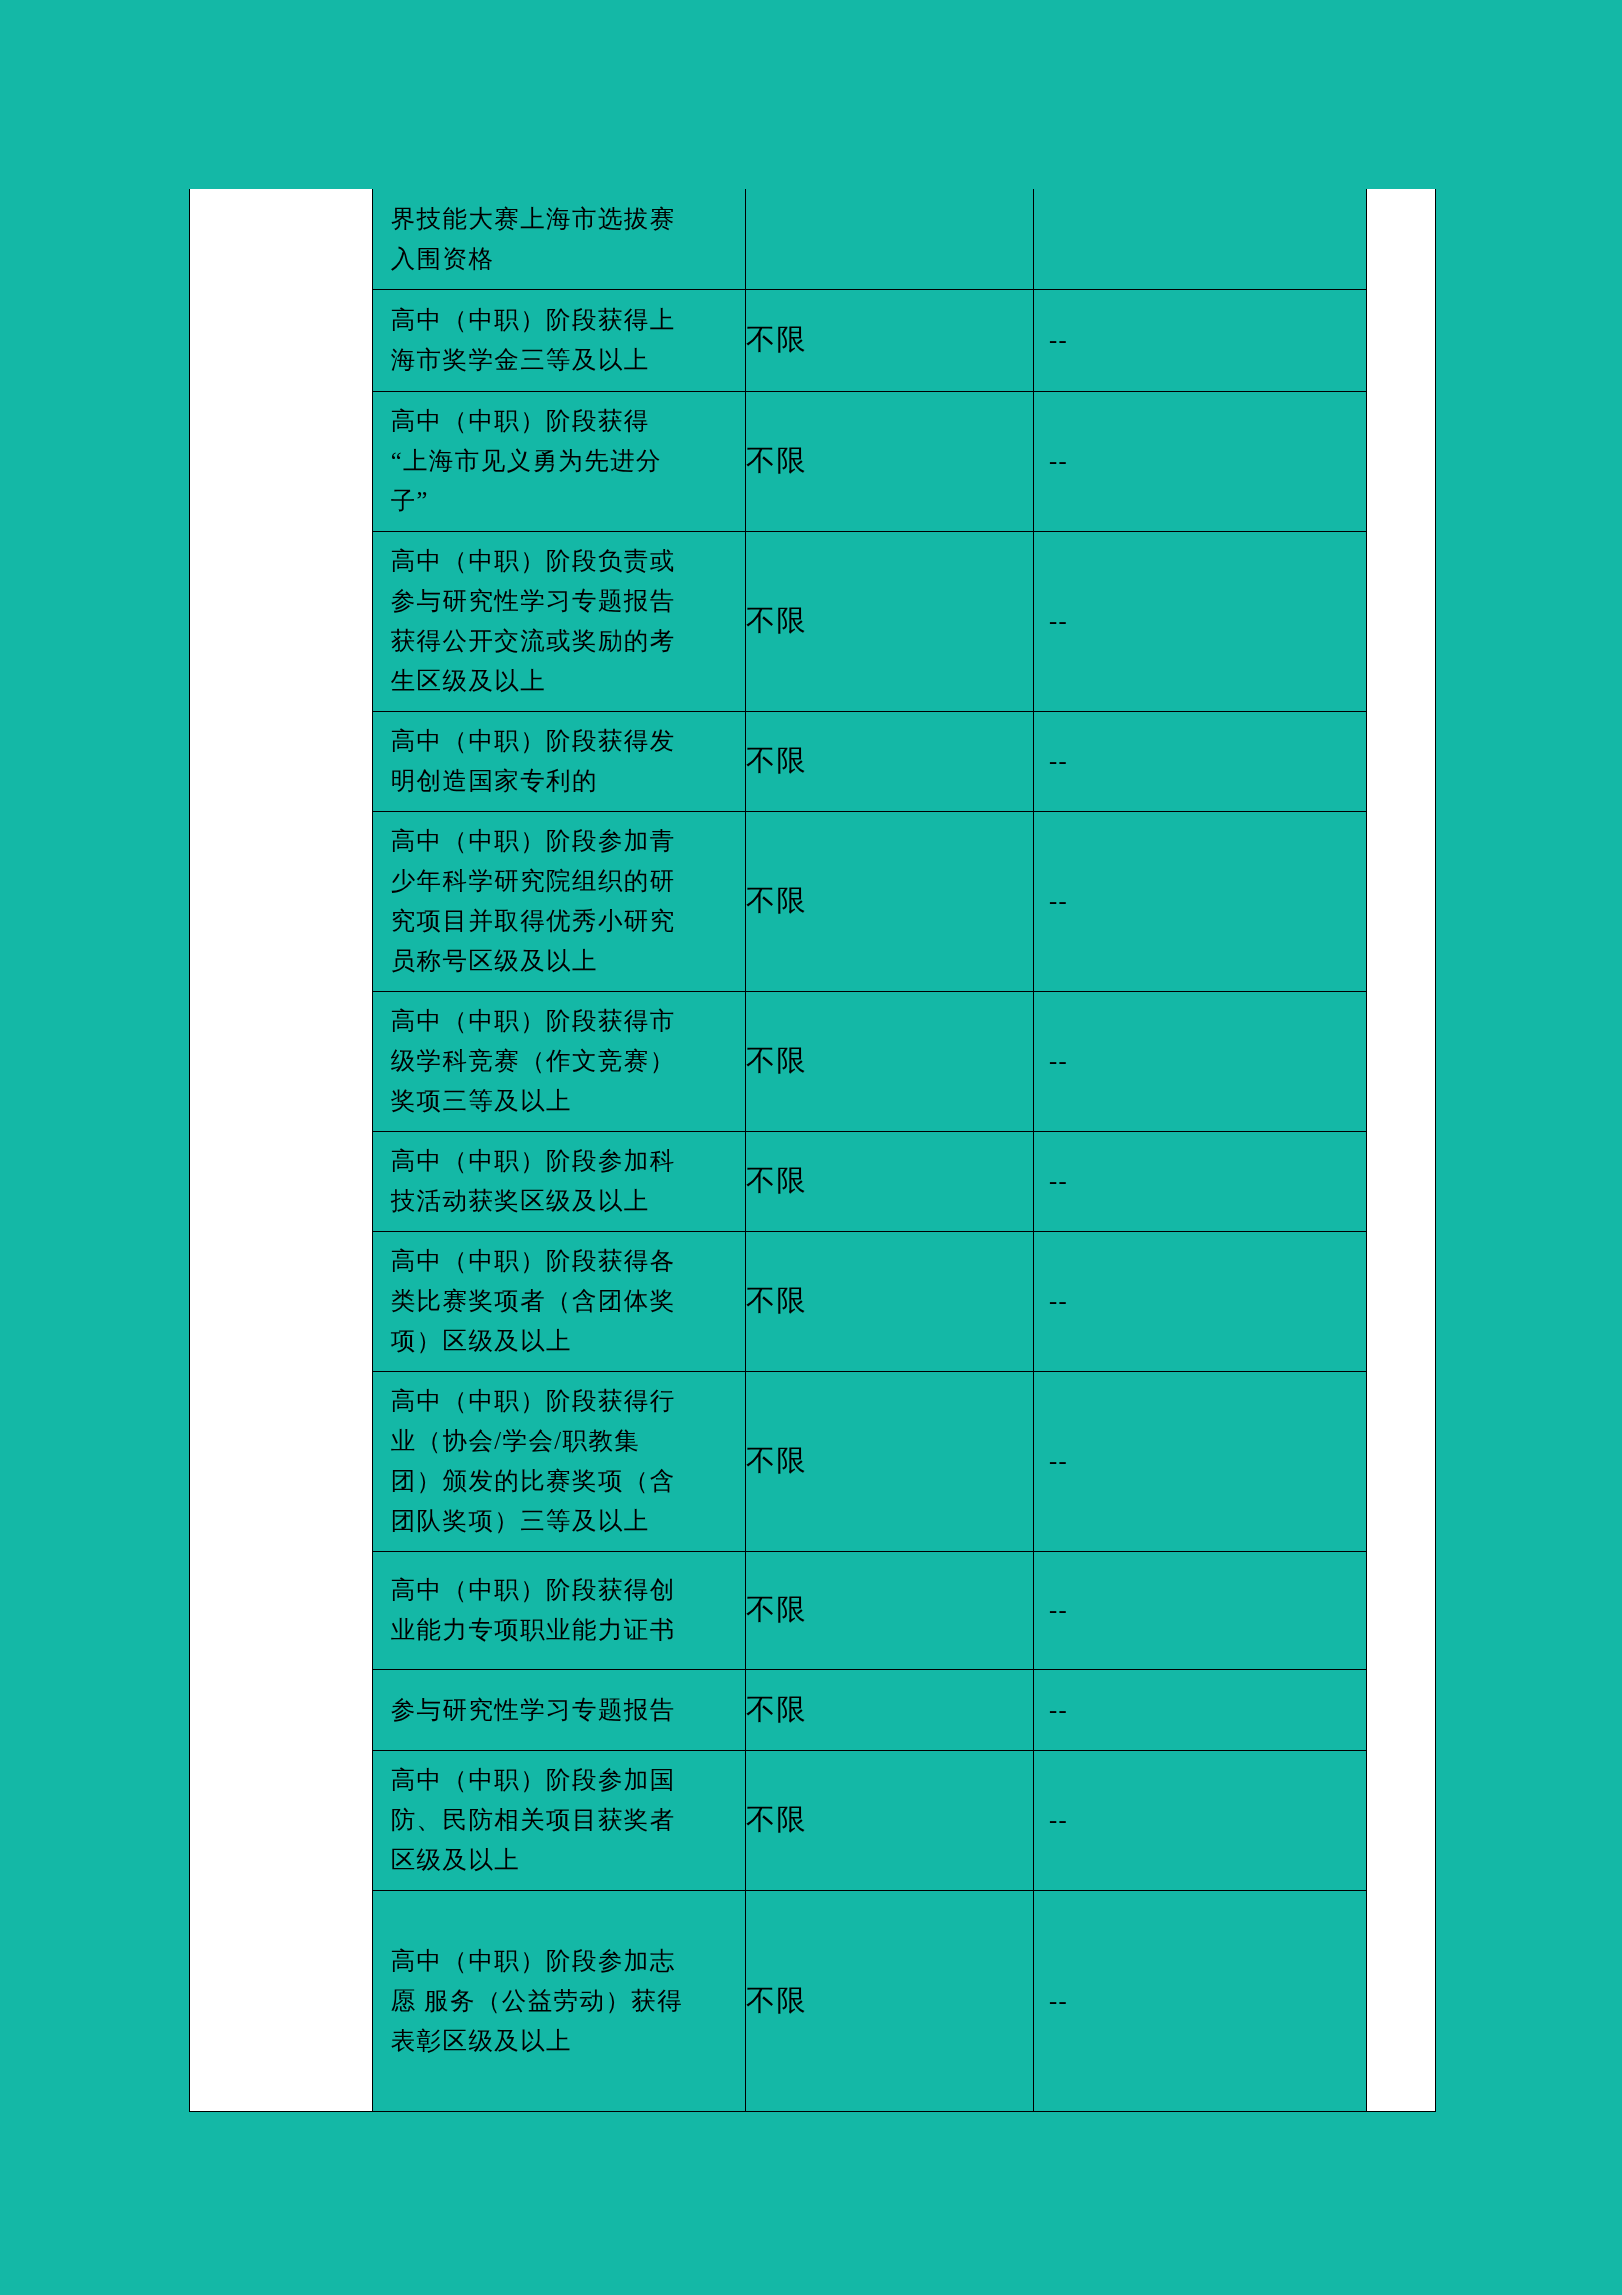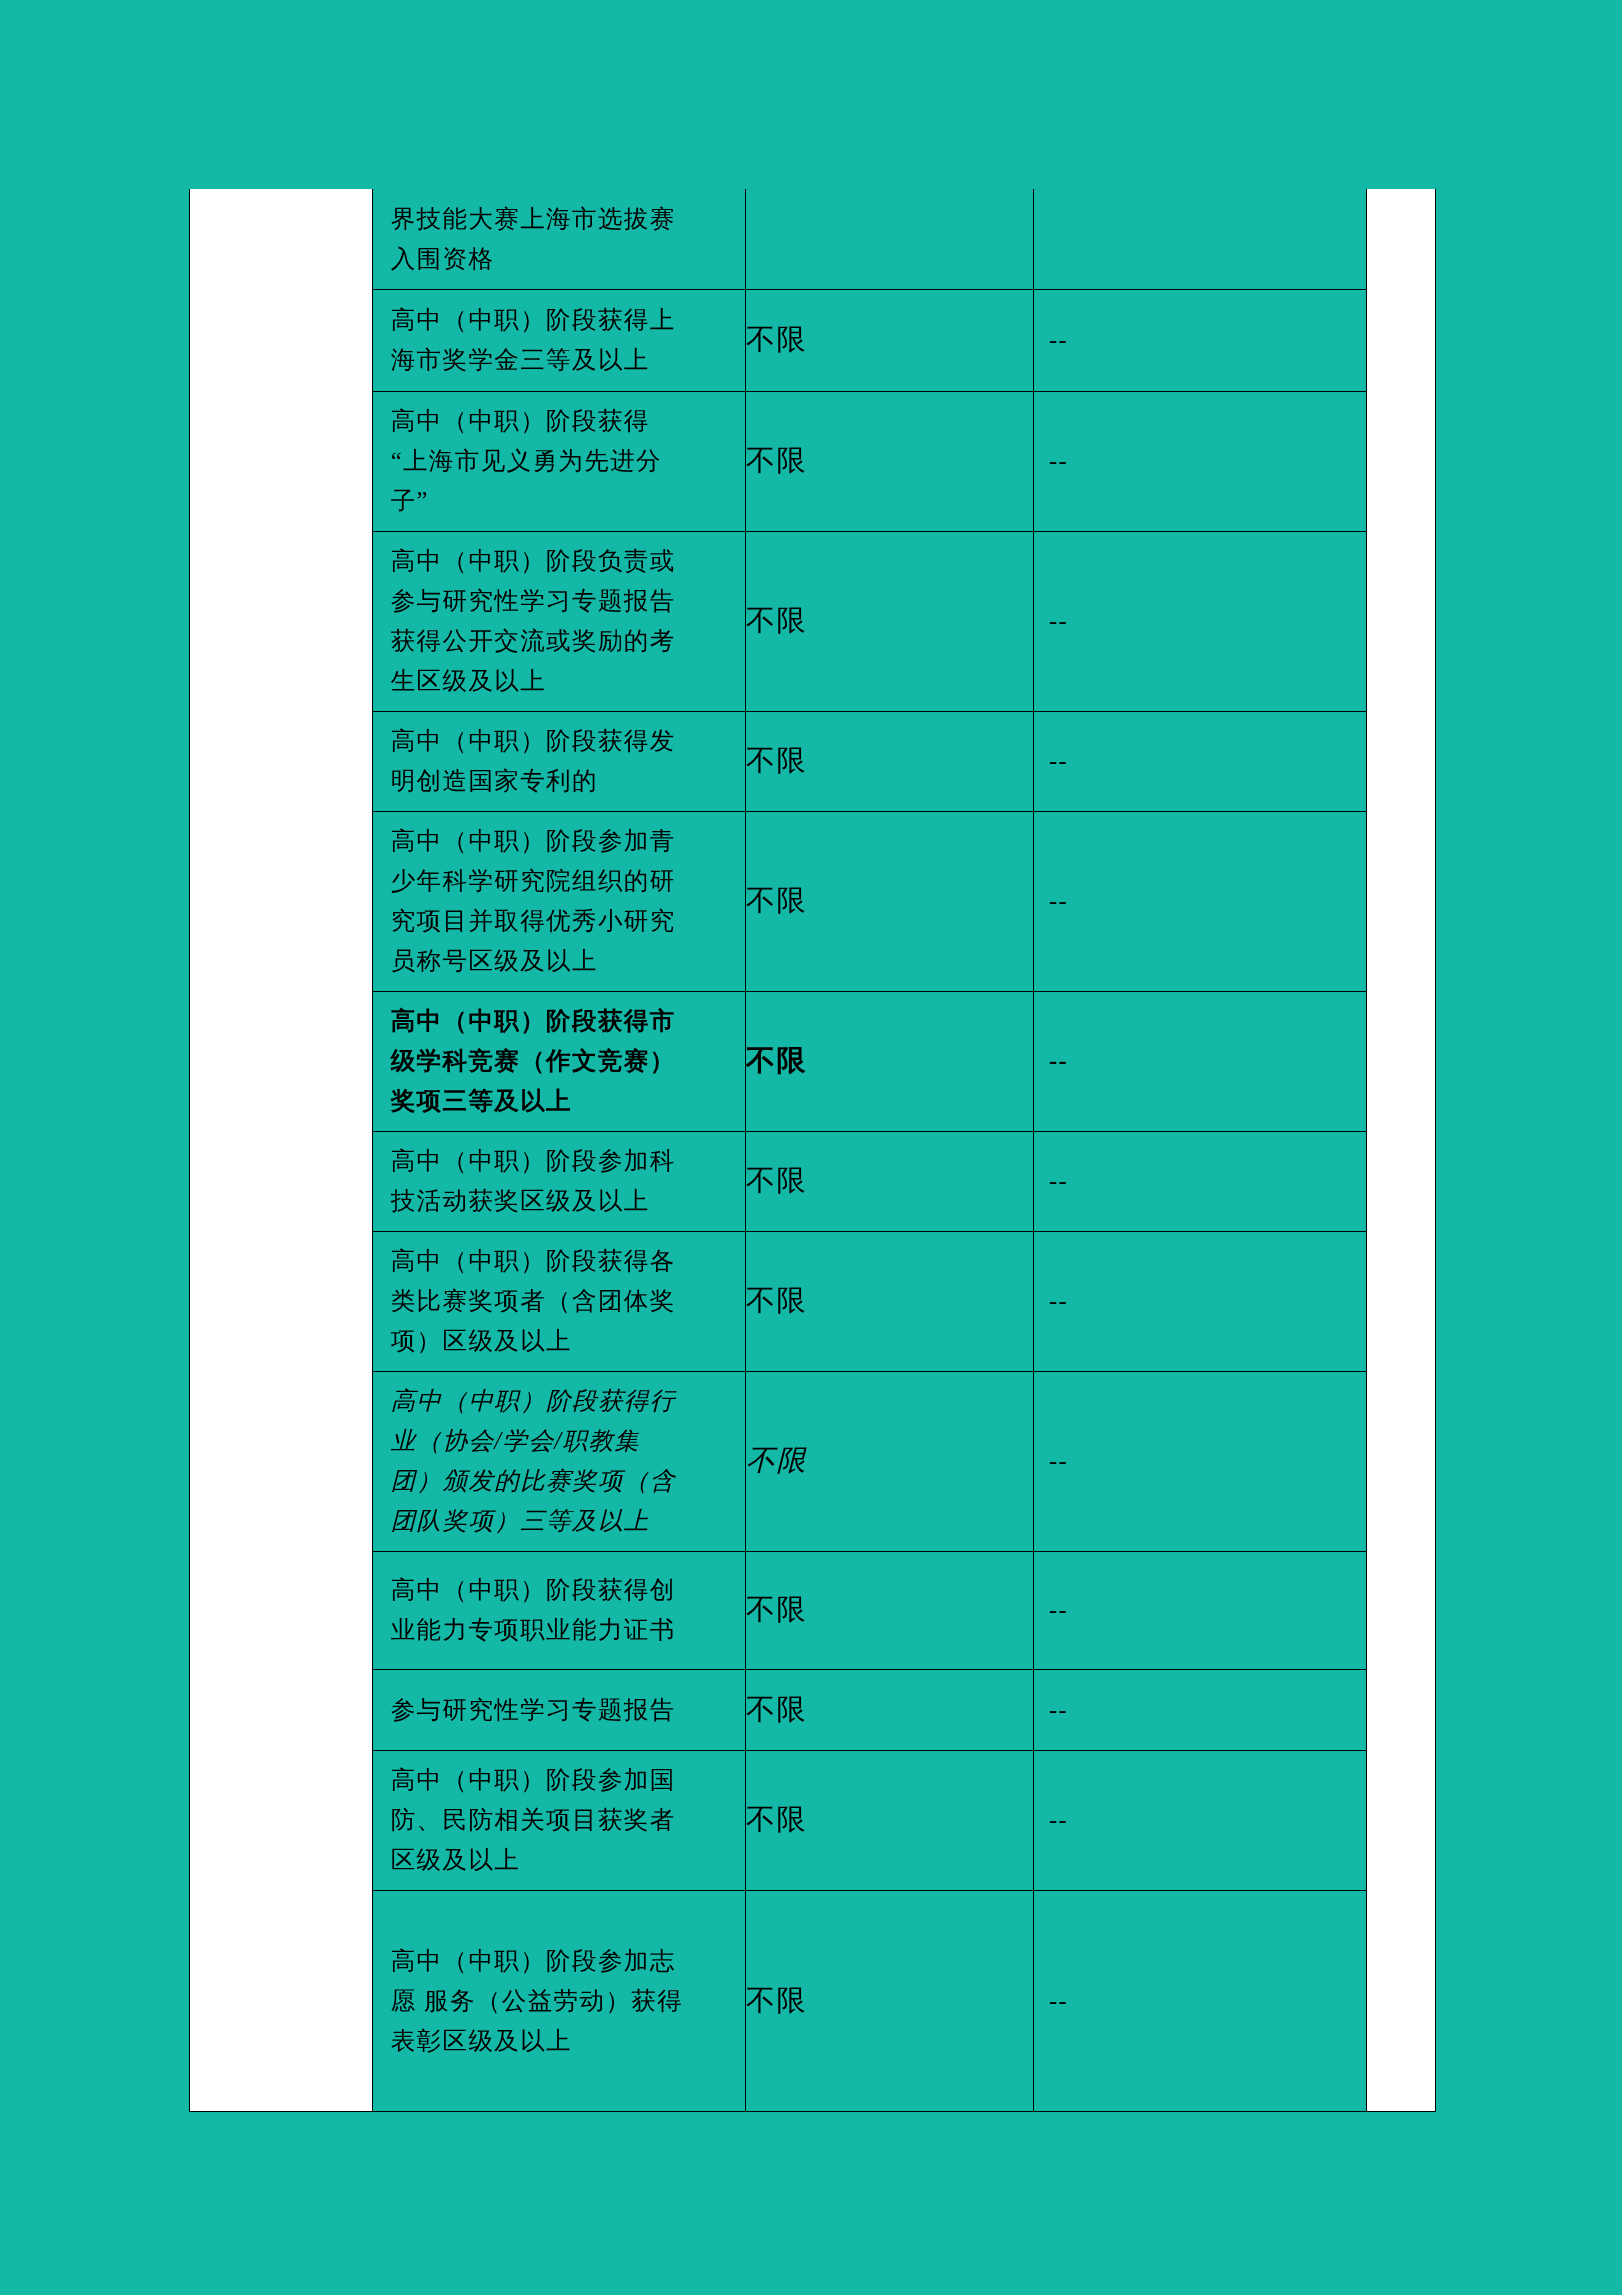--- a/index.html
+++ b/index.html
@@ -115,41 +115,41 @@
           <td class="note-cell">--</td>
         </tr>
         <tr style="height: 177px;">
           <td class="criteria-cell">高中（中职）阶段参加青
 少年科学研究院组织的研
 究项目并取得优秀小研究
 员称号区级及以上</td>
           <td class="limit-cell">不限</td>
           <td class="note-cell">--</td>
         </tr>
-        <tr style="height: 125px; font-weight: bold;">
+        <tr style="height: 125px;">
           <td class="criteria-cell">高中（中职）阶段获得市
 级学科竞赛（作文竞赛）
 奖项三等及以上</td>
           <td class="limit-cell">不限</td>
           <td class="note-cell">--</td>
         </tr>
         <tr style="height: 89px;">
           <td class="criteria-cell">高中（中职）阶段参加科
 技活动获奖区级及以上</td>
           <td class="limit-cell">不限</td>
           <td class="note-cell">--</td>
         </tr>
         <tr style="height: 133px;">
           <td class="criteria-cell">高中（中职）阶段获得各
 类比赛奖项者（含团体奖
 项）区级及以上</td>
           <td class="limit-cell">不限</td>
           <td class="note-cell">--</td>
         </tr>
-        <tr style="height: 177px; font-style: italic;">
+        <tr style="height: 177px;">
           <td class="criteria-cell">高中（中职）阶段获得行
 业（协会/学会/职教集
 团）颁发的比赛奖项（含
 团队奖项）三等及以上</td>
           <td class="limit-cell">不限</td>
           <td class="note-cell">--</td>
         </tr>
         <tr style="height: 118px;">
           <td class="criteria-cell">高中（中职）阶段获得创
 业能力专项职业能力证书</td>

